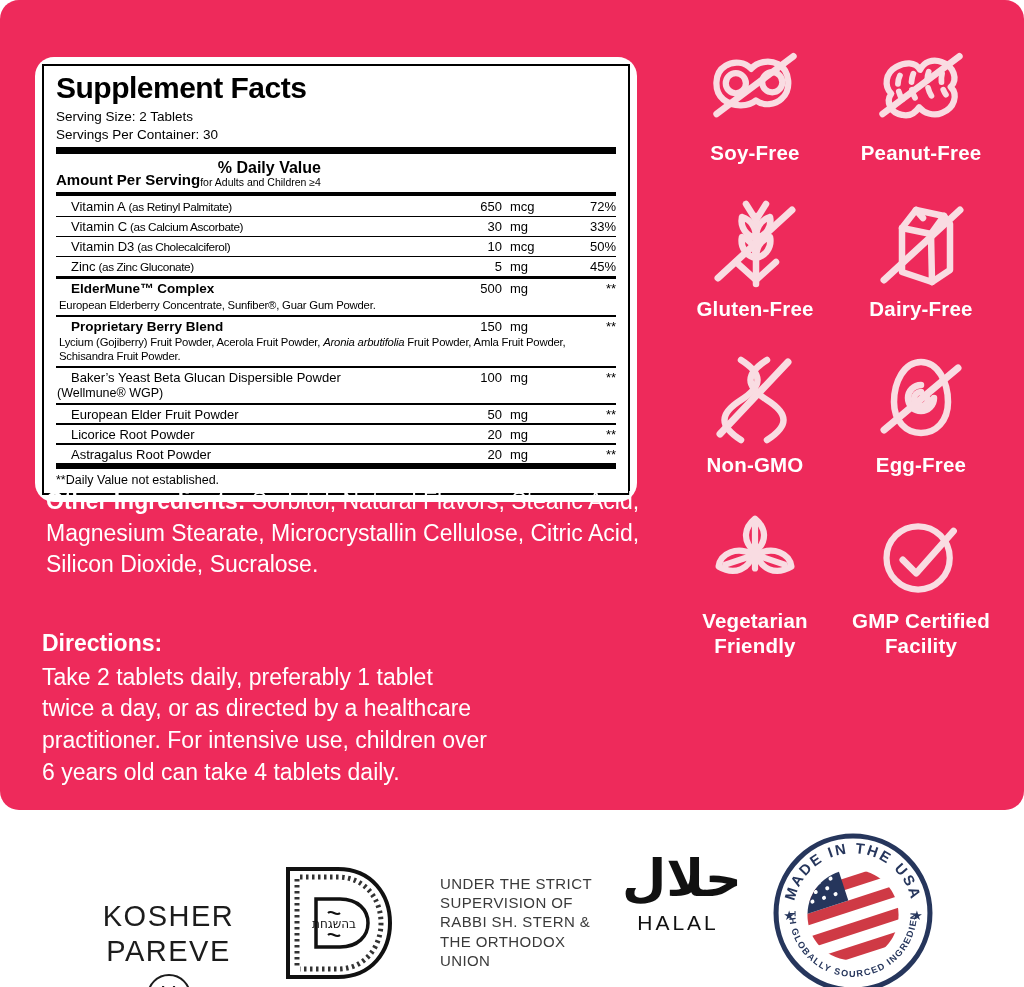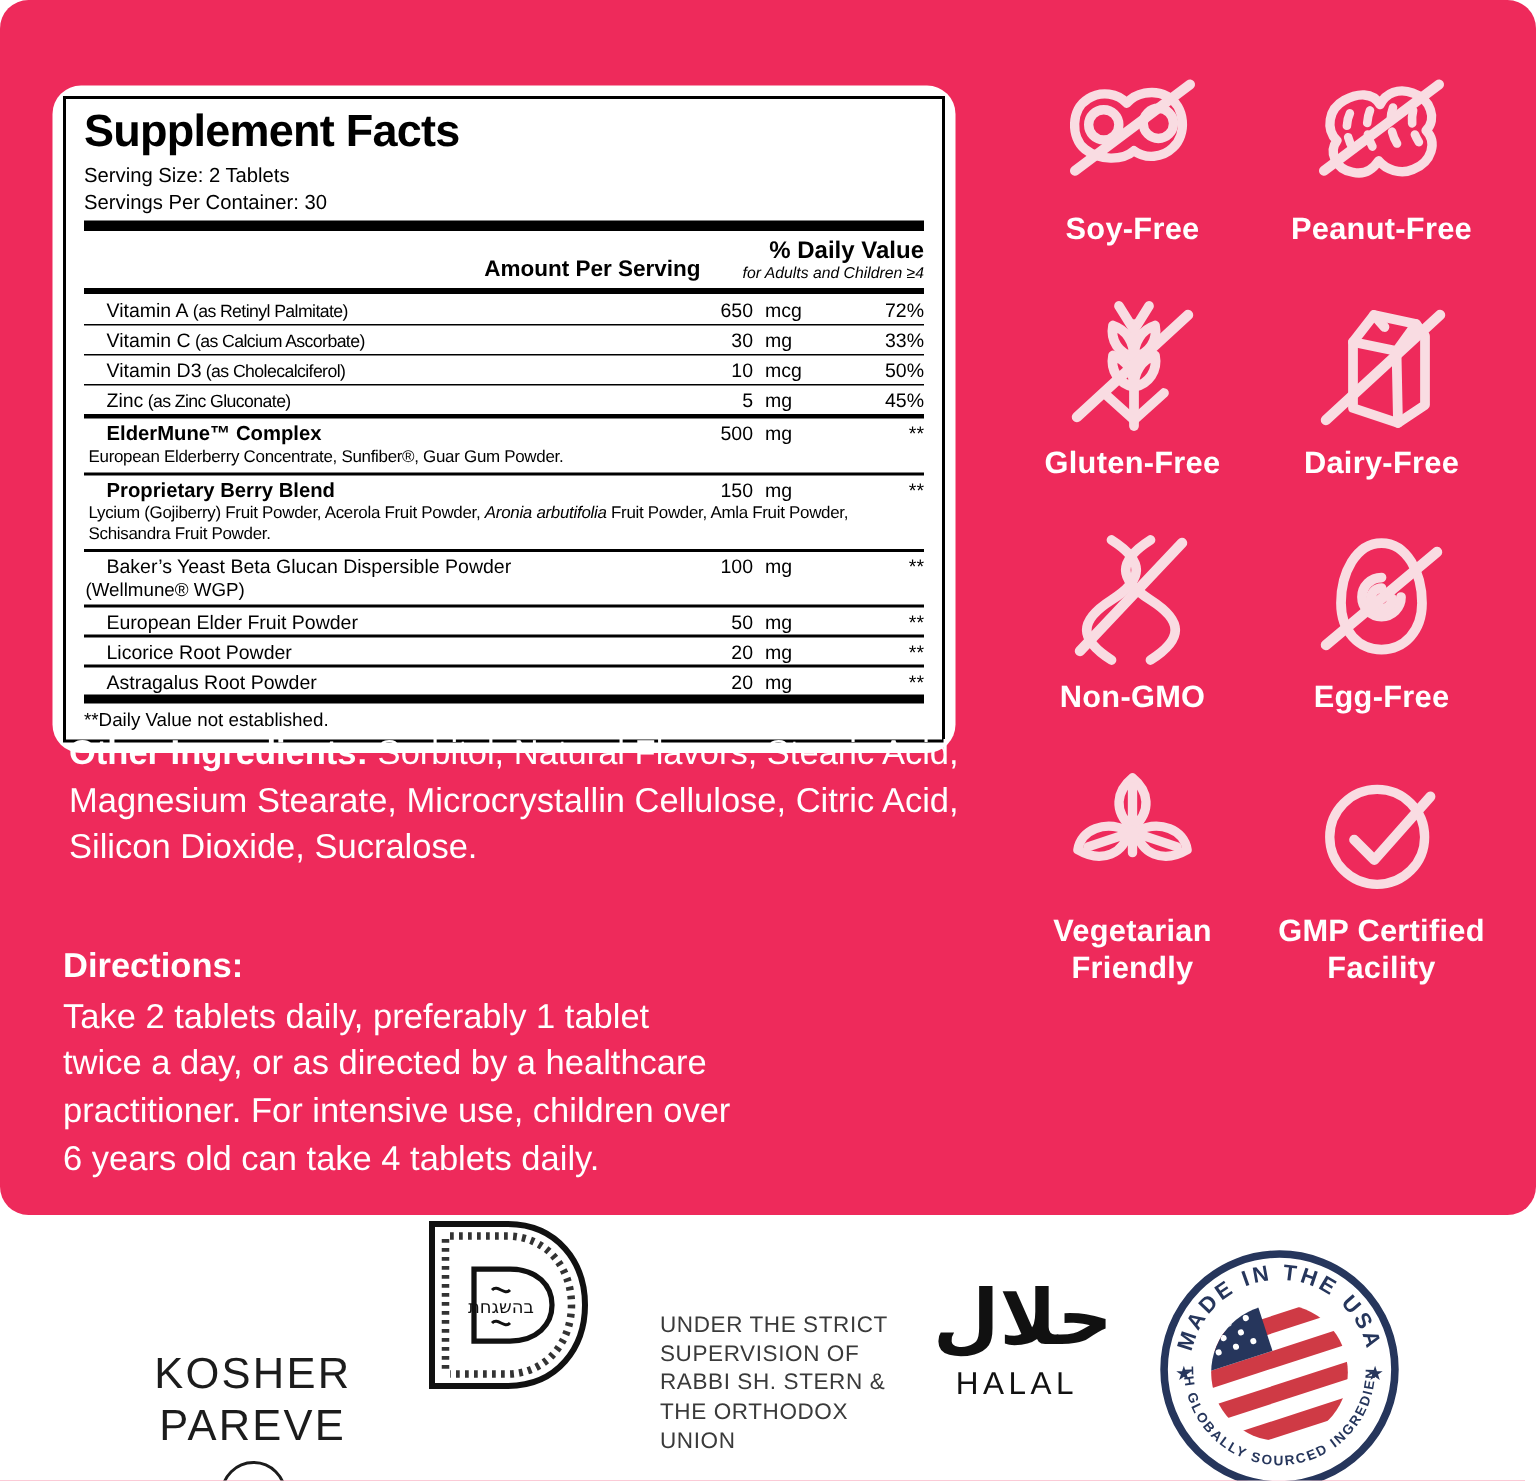--- a/index.html
+++ b/index.html
@@ -11,25 +11,25 @@
   .pink-area{left:0;top:0;width:1024px;height:810px;background:#EE2A5B;}
 
   
   .sf-panel{left:35px;top:57px;width:602px;background:#ffffff;box-sizing:border-box;padding:7px;}
   .sf-border{border:2.5px solid #000;padding:4px 12px 6px 12px;color:#000;}
   .sf-title{font-size:30px;font-weight:800;letter-spacing:-0.5px;margin:1px 0 3px 0;}
   .sf-serving{font-size:13.5px;line-height:1.3;}
   .bar{background:#000;}
   .bar-thick{height:7px;margin:4px 0 2px 0;}
   .bar-med{height:4px;margin:1px 0 1px 0;}
-  .sf-headrow{display:flex;justify-content:flex-end;align-items:flex-end;padding:4px 0 3px 0;gap:28px;}
+  .sf-headrow{display:flex;justify-content:flex-start;align-items:flex-end;padding:4px 0 3px 0;}
   .sf-amt-head{font-size:15px;font-weight:700;}
   .sf-dv-head{text-align:right;}
   .sf-dv-head .dv1{font-size:16px;font-weight:700;line-height:1.05;}
-  .sf-dv-head .dv2{font-size:10.5px;line-height:1.1;font-style:italic;}
+  .sf-dv-head .dv2{font-size:10.5px;line-height:1.1;}
   .sf-row{display:flex;align-items:baseline;padding:2px 0 1.5px 0;margin-left:15px;}
   .sf-name{flex:1;font-size:13px;}
   .sf-name.bold{font-weight:700;font-size:13.5px;}
   .sf-paren{font-size:11.8px;letter-spacing:-0.4px;}
   .sf-amt{width:46px;text-align:right;font-size:13px;}
   .sf-unit{width:44px;padding-left:8px;font-size:13px;box-sizing:border-box;}
   .sf-dv{width:70px;text-align:right;font-size:13px;}
   .sf-sub{font-size:11.3px;line-height:1.25;padding:0 0 3px 3px;letter-spacing:-0.2px;}
   .sf-sub .it{font-style:italic;}
   .sf-line2{font-size:12.5px;padding:0 0 3px 1px;}
@@ -54,21 +54,21 @@
   .other-ing{left:46px;top:486px;width:600px;color:#ffffff;font-size:23px;line-height:1.38;}
   .other-ing b{font-weight:700;}
   .directions{left:42px;top:628px;width:540px;color:#ffffff;font-size:23px;line-height:1.38;}
   .directions .head{font-weight:700;margin-bottom:2px;}
 
   
   .kosher{left:86px;top:852px;width:165px;text-align:center;color:#1c1c1c;
           font-size:29px;letter-spacing:1.5px;line-height:1.2;margin-top:47px;}
   .ou-circle{display:inline-flex;width:40px;height:40px;border:2.5px solid #1c1c1c;border-radius:50%;
              align-items:center;justify-content:center;font-size:23px;margin-top:5px;letter-spacing:0;}
-  .hechsher{left:276px;top:806px;width:120px;height:128px;}
+  .hechsher{left:276px;top:859px;width:120px;height:128px;}
   .supervision{left:440px;top:874px;color:#3a3a3a;font-size:15px;letter-spacing:0.4px;line-height:1.28;}
   .halal{left:622px;top:848px;width:112px;text-align:center;color:#111;}
   .halal-ar{font-size:51px;line-height:1.2;font-weight:700;}
   .halal-en{font-size:21px;letter-spacing:3px;margin-top:2px;}
   .usa-badge{left:772px;top:832px;width:162px;height:162px;}
 </style>
 </head>
 <body>
 
 <div class="abs pink-area"></div>

